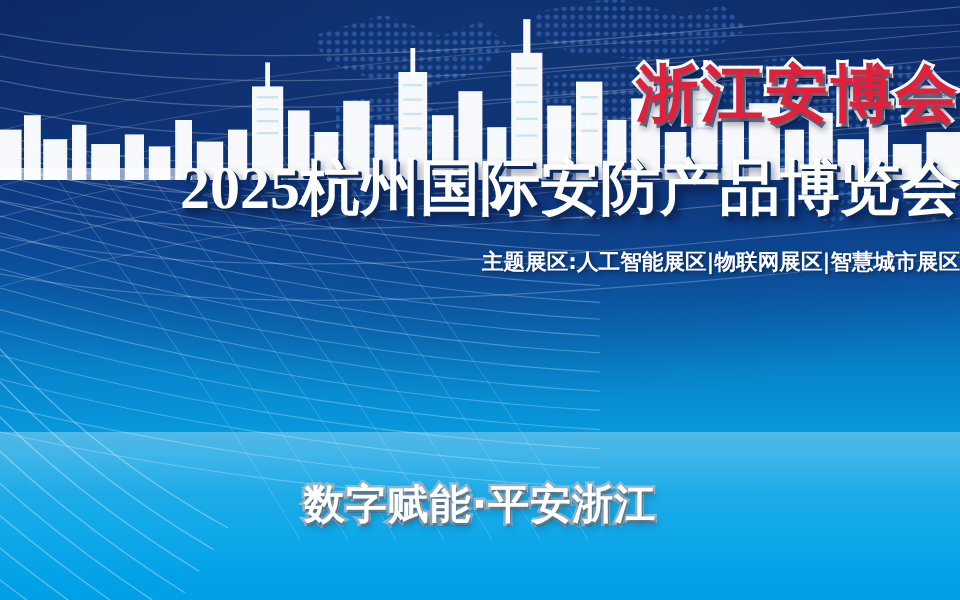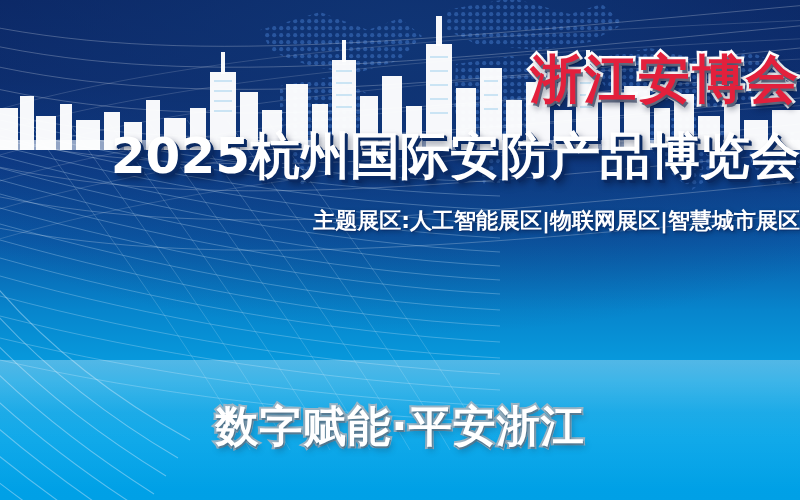--- a/index.html
+++ b/index.html
@@ -82,40 +82,41 @@
     font-size:50px;
     font-weight:bold;
     letter-spacing:0px;
     color:#ffffff;
     text-shadow:
        2px 2px 0 #0a2a63,
        3px 3px 0 #0a2a63,
        4px 5px 7px rgba(3,14,42,0.6);
     line-height:1.1;
     white-space:nowrap;
+    font-family:Liberation Serif, serif;
   }
 
   .zones {
     margin-top:22px;
-    font-size:22px;
+    font-size:18px;
     font-weight:bold;
     letter-spacing:0px;
     color:#ffffff;
     text-shadow:
        1px 1px 0 #0b3170,
        2px 2px 4px rgba(4,18,52,0.55);
     white-space:nowrap;
   }
 
   .slogan {
     position:absolute;
     left:0; right:0;
     top:398px;
     text-align:center;
-    font-size:43px;
+    font-size:34px;
     font-weight:bold;
     letter-spacing:1px;
     color:#ffffff;
     -webkit-text-stroke:4px #9db6c6;
     paint-order:stroke fill;
     text-shadow:
        1px 2px 0 rgba(50,92,120,0.55),
        2px 4px 6px rgba(20,60,90,0.40);
     white-space:nowrap;
   }

